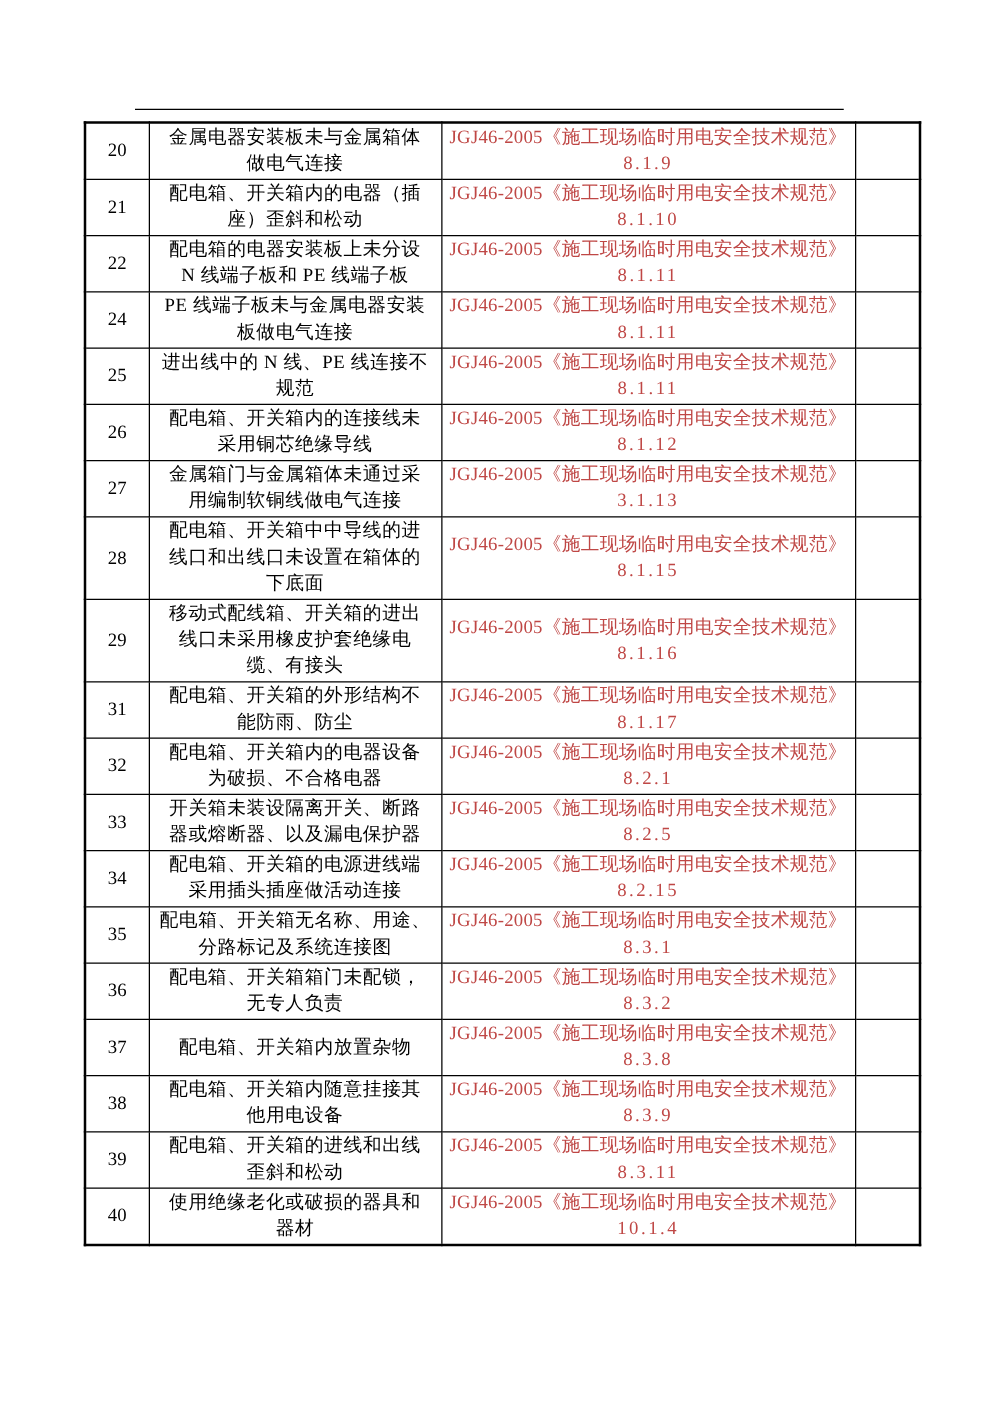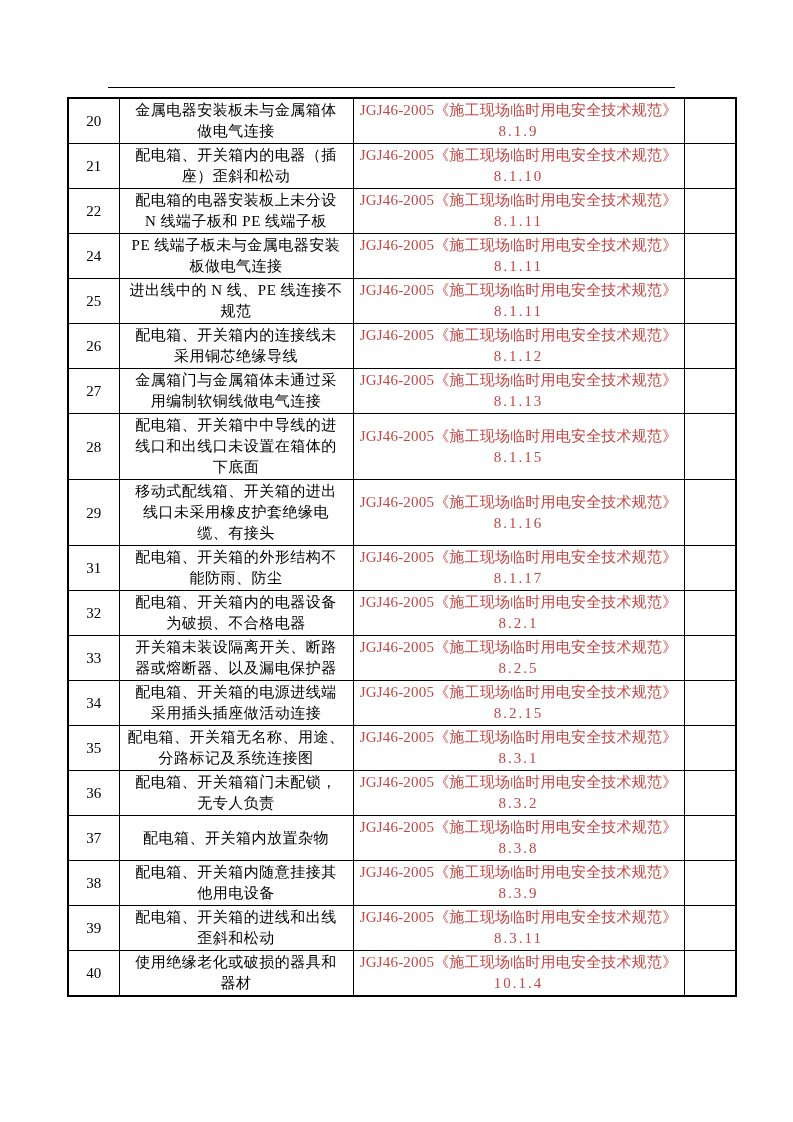--- a/index.html
+++ b/index.html
@@ -138,21 +138,21 @@
       <div class="ref-section">8.1.12</div>
     </td>
     <td class="remark-cell"></td>
   </tr>
         <tr>
     <td class="no-cell">27</td>
     <td class="desc-cell">金属箱门与金属箱体未通过采
 用编制软铜线做电气连接</td>
     <td class="ref-cell">
       <div class="ref-title">JGJ46-2005《施工现场临时用电安全技术规范》</div>
-      <div class="ref-section">8.1.13</div>
+      <div class="ref-section">3.1.13</div>
     </td>
     <td class="remark-cell"></td>
   </tr>
         <tr>
     <td class="no-cell">28</td>
     <td class="desc-cell">配电箱、开关箱中中导线的进
 线口和出线口未设置在箱体的
 下底面</td>
     <td class="ref-cell">
       <div class="ref-title">JGJ46-2005《施工现场临时用电安全技术规范》</div>

